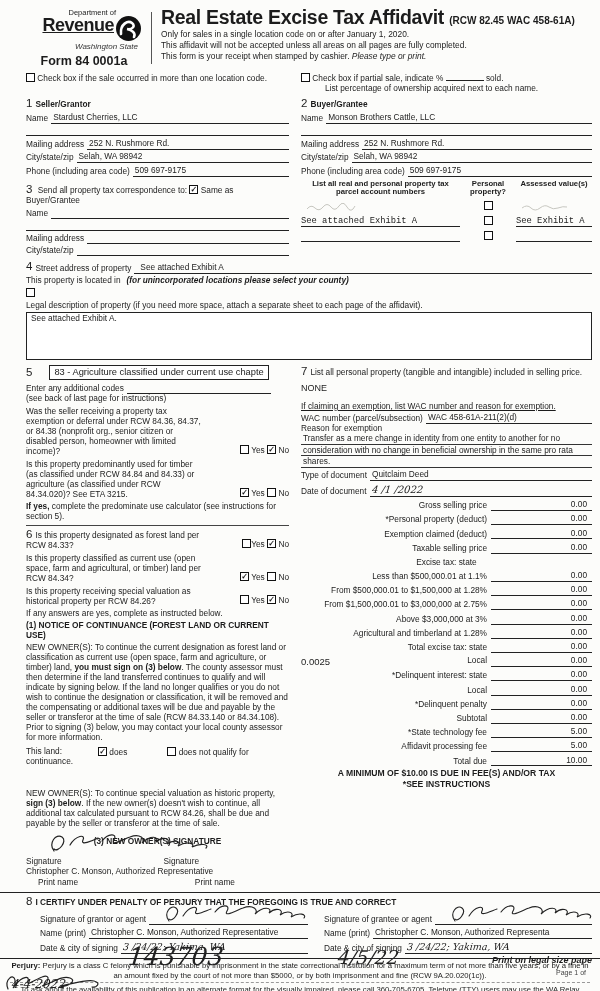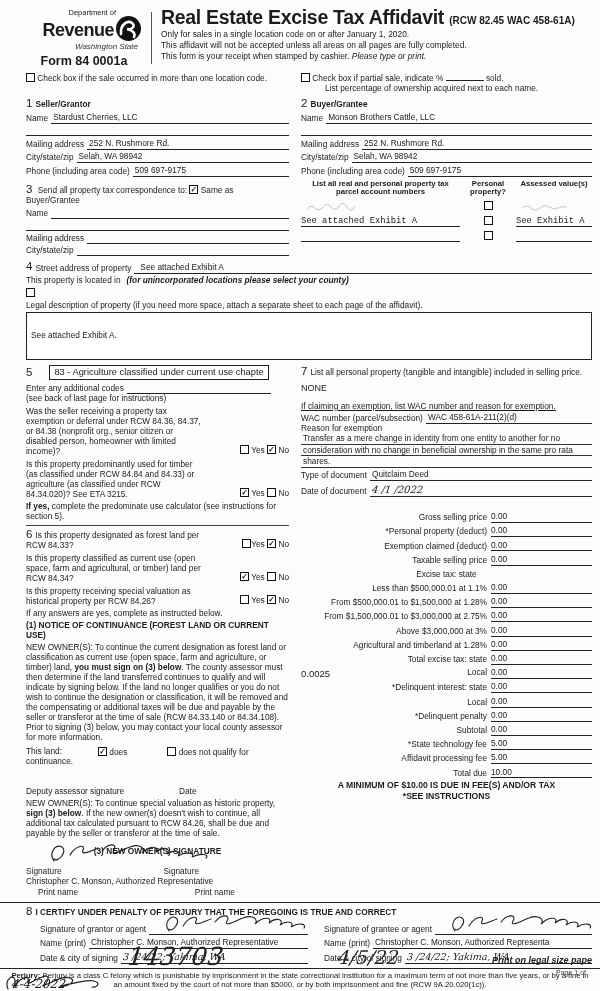--- a/index.html
+++ b/index.html
@@ -3,21 +3,21 @@
 <meta charset="utf-8">
 <style>
   html,body{margin:0;padding:0;background:#9a9a9a;}
   .page{width:600px;height:991px;background:#fcfcfa;position:relative;overflow:hidden;
         font-family:"Liberation Sans",sans-serif;color:#1c1c1c;font-size:8.3px;line-height:1.2;}
   .b{font-weight:bold}.i{font-style:italic}
   
   .hdr{display:flex;padding:8px 8px 0 26px;}
   .logo{width:116px;text-align:right;position:relative;}
   .dept-small{font-size:7.5px;padding-right:26px;}
-  .rev-row{display:flex;justify-content:flex-end;align-items:flex-end;margin-top:-2px;}
+  .rev-row{display:flex;justify-content:flex-end;align-items:flex-start;margin-top:-2px;text-decoration:underline;}
   .rev-word{font-size:18px;font-weight:bold;letter-spacing:-.5px;}
   .wa{font-size:8px;font-style:italic;color:#333;padding-right:4px;}
   .formno{font-size:12.5px;font-weight:bold;margin-top:2px;text-align:center;}
   .hdiv{width:1px;background:#555;margin:4px 9px 0 9px;height:52px;}
   .titleblk{flex:1;}
   .title{font-size:19.5px;font-weight:bold;letter-spacing:-.3px;line-height:1;}
   .title small{font-size:10px;font-weight:bold;letter-spacing:0;}
   .tline{font-size:8.4px;margin-top:1px;}
   
   .cb{display:inline-block;width:7px;height:7px;border:1px solid #111;font-size:8px;line-height:7px;
@@ -41,21 +41,21 @@
   
   .ptable{display:grid;grid-template-columns:1fr 40px 76px;column-gap:8px;margin-top:3px;font-size:7.7px;}
   .ptable .h{font-weight:bold;text-align:center;line-height:1.15;}
   .prow{display:grid;grid-template-columns:1fr 40px 76px;column-gap:8px;align-items:flex-end;height:15px;}
   .pline{border-bottom:1px solid #222;position:relative;}
   .pcb{text-align:center;}
   .scrib{position:absolute;left:4px;bottom:1px;opacity:.55;}
   
   .fee{display:flex;align-items:flex-end;height:14.2px;}
   .fee .lab{flex:1;text-align:right;white-space:nowrap;}
-  .fee .ln{width:96px;border-bottom:1px solid #222;padding-right:5px;margin-left:4px;}
+  .fee .ln{width:96px;border-bottom:1px solid #222;text-align:right;padding-right:5px;margin-left:4px;}
   .fee .rate{font-size:9.5px;color:#222;}
   .feehead{justify-content:center;text-align:center;}
   .min{font-weight:bold;text-align:center;font-size:8.6px;margin-top:2px;}
   
   .s8{border-top:1px solid #222;margin-top:4px;padding:2px 8px 0 26px;}
   .s8grid{display:grid;grid-template-columns:1fr 1fr;column-gap:16px;padding-left:14px;}
   .sig-svg{position:absolute;left:12px;bottom:-3px;}
   
   .perj{border-top:1px solid #222;margin-top:4px;padding:2px 10px;font-size:7.7px;}
   .perj .alt{border-top:1px dashed #999;margin-top:2px;padding-top:2px;text-align:center;}
@@ -218,21 +218,21 @@
         </span>
     </div>
     <div style="display:flex;align-items:center;margin-top:2px;">
       <span>This property is located in</span>
       <span class="b i" style="margin-left:6px;">(for unincorporated locations please select your county)</span>
     </div>
     <div style="margin-top:2px;">
       <span class="cb"></span>
     </div>
     <div style="margin-top:2px;">Legal description of property (if you need more space, attach a separate sheet to each page of the affidavit).</div>
-    <div class="boxed" style="height:44px;margin-top:1px;display:flex;align-items:center;">
+    <div class="boxed" style="height:44px;margin-top:1px;display:flex;">
       <span>See attached Exhibit A.</span>
     </div>
   </div>
 
   <div class="cols" style="margin-top:5px;">
 
     <div>
       <div style="display:flex;align-items:center;">
         <span class="snum">5</span>
         <span class="boxed" style="margin-left:14px;font-size:9.3px;white-space:nowrap;overflow:hidden;max-width:228px;">83 - Agriculture classified under current use chapte</span>
@@ -282,24 +282,20 @@
       <div style="display:flex;align-items:flex-end;">
         <span class="v" style="flex:1.3;height:20px;">
           <svg width="120" height="24" style="position:absolute;left:2px;bottom:-4px;">
             <path d="M6,18 C2,8 12,2 13,9 C14,16 8,20 14,13 C20,6 28,4 26,10 C24,16 34,8 40,6 C50,2 46,13 40,15 C50,12 60,4 68,7 C76,10 64,17 58,15 C70,13 84,8 92,10 C100,12 94,17 90,16" stroke="#222" stroke-width="1.2" fill="none" stroke-linecap="round"></path>
           </svg>
         </span>
         <span class="v" style="flex:1;margin-left:10px;height:16px;">
           <span class="handw" style="font-size:12px;position:absolute;left:12px;bottom:0;">4-4-2022</span>
         </span>
       </div>
-      <div style="display:flex;">
-        <span style="flex:1.3;">Deputy assessor signature</span>
-        <span style="flex:1;margin-left:10px;">Date</span>
-      </div>
 
       <div class="para"><span>NEW OWNER(S): To continue special valuation as historic property, </span><span class="b">sign (3) below</span><span>. If the new owner(s) doesn't wish to continue, all additional tax calculated pursuant to RCW 84.26, shall be due and payable by the seller or transferor at the time of sale.</span></div>
 
       <div style="text-align:center;position:relative;margin-top:8px;">
         <span class="b">(3) NEW OWNER(S) SIGNATURE</span>
         <svg width="200" height="26" style="position:absolute;left:20px;top:-6px;">
           <path d="M8,20 C2,12 10,2 16,6 C22,10 12,22 8,18 M24,14 C30,4 40,3 37,9 C34,15 46,10 52,7 M56,10 C62,2 72,2 68,9 C64,16 78,8 84,6 C94,2 100,8 96,12 C104,4 114,5 110,11 C116,5 126,7 121,13 C128,8 136,10 132,15 C140,10 150,12 146,16 C154,12 164,13 160,17" stroke="#222" stroke-width="1.2" fill="none" stroke-linecap="round"></path>
         </svg>
       </div>
       <div style="display:flex;align-items:flex-end;">
@@ -335,21 +331,21 @@
 
       <div class="f">
           <span class="lbl">Type of document</span>
           <span class="v">Quitclaim Deed</span>
         </div>
       <div class="f">
           <span class="lbl">Date of document</span>
           <span class="v"><span class="handw" style="font-size:10px;">4 /1 /2022</span></span>
         </div>
 
-      <div style="margin-top:12px;">
+      <div style="margin-top:0;">
         <div class="fee">
             <span class="lab">Gross selling price</span>
             <span class="ln">0.00</span>
           </div>
         <div class="fee">
             <span class="lab">*Personal property (deduct)</span>
             <span class="ln">0.00</span>
           </div>
         <div class="fee">
             <span class="lab">Exemption claimed (deduct)</span>

